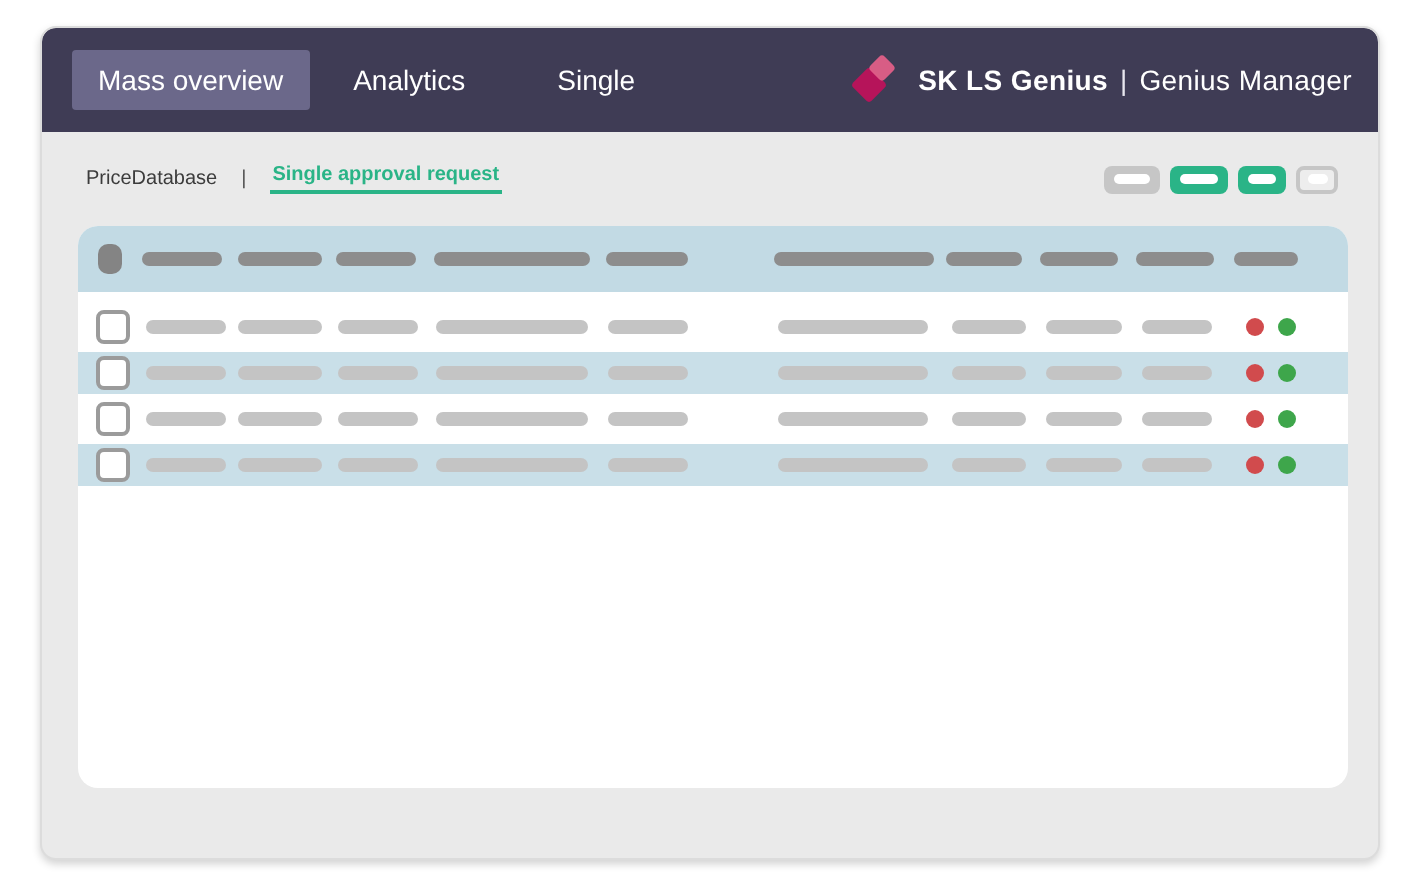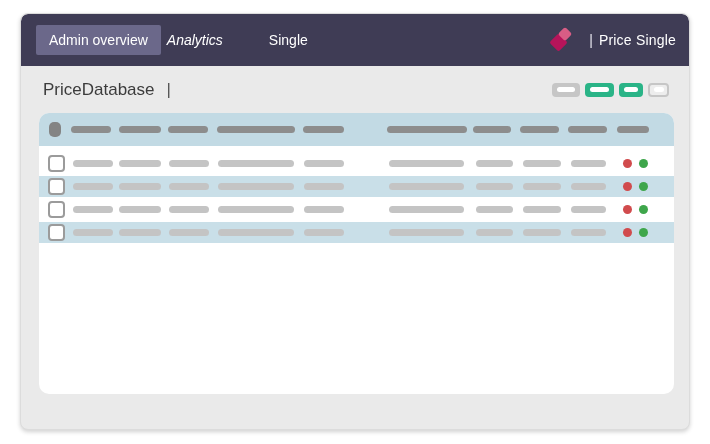--- a/index.html
+++ b/index.html
@@ -7,35 +7,35 @@
          font-family:"Liberation Sans",sans-serif;-webkit-font-smoothing:antialiased;}
   .window{position:absolute;left:20px;top:13px;width:670px;height:417px;
           background:#eaeaea;border-radius:8px;border:1px solid #dcdcdc;
           box-shadow:0 2px 4px rgba(0,0,0,.18);box-sizing:border-box;overflow:hidden;}
 
   
   .navbar{height:52px;background:var(--navbar,#3f3c55);border-radius:7px 7px 0 0;
           display:flex;align-items:center;padding:0 13px 0 15px;box-sizing:border-box;}
   .nav-tab{color:#fff;font-size:14px;white-space:nowrap;cursor:default;}
   .nav-tab.active{background:var(--active-tab,#6b688a);padding:7px 13px;border-radius:2px;}
-  .nav-tab.plain1{margin-left:6px;font-style:italic;}
+  .nav-tab.plain1{margin-left:22px;}
   .nav-tab.plain2{margin-left:46px;}
   .brand{margin-left:auto;display:flex;align-items:center;color:#fff;font-size:14px;white-space:nowrap;}
   .logo{position:relative;width:26px;height:26px;margin-right:8px;display:inline-block;}
   .logo .d1{position:absolute;left:3px;top:9px;width:13px;height:13px;border-radius:2px;
             background:var(--brand-pink-dark,#b6145a);transform:rotate(45deg);}
   .logo .d2{position:absolute;left:11px;top:2px;width:10px;height:10px;border-radius:2px;
             background:var(--brand-pink-light,#e05f88);transform:rotate(45deg);opacity:.95;}
   .brand-name{font-weight:bold;letter-spacing:.2px;}
   .brand-sep{margin:0 6px;color:#e8e7ef;}
   .brand-product{font-weight:400;letter-spacing:.2px;}
 
   
   .subnav{height:47px;display:flex;align-items:center;gap:12px;
-          padding:0 20px 0 22px;font-size:17px;color:#3c3c3c;}
+          padding:0 20px 0 22px;font-size:10px;color:#3c3c3c;}
   .sublink{white-space:nowrap;cursor:default;}
   .sublink.active{color:var(--accent-green,#2ab487);font-weight:bold;
                   border-bottom:2px solid var(--accent-green,#2ab487);padding:0 1px 2px;}
   .subsep{color:#555;}
   .toolbar{margin-left:auto;display:flex;align-items:center;gap:5px;}
   .btn{height:14px;border-radius:4px;display:flex;align-items:center;justify-content:center;
        box-sizing:border-box;cursor:default;}
   .btn .bbar{height:5px;border-radius:2.5px;background:#fff;}
   .btn-gray{width:28px;background:#c6c6c6;}
   .btn-gray .bbar{width:18px;}
@@ -72,37 +72,39 @@
   .dot.red{background:var(--dot-red,#d14b4d);}
   .dot.green{background:var(--dot-green,#3ea64b);}
 </style>
 </head>
 <body>
 
 <div class="stage">
   <div class="window">
 
     <div class="navbar">
-      <div class="nav-tab active">Admin overview</div>
+      <div class="nav-tab active">Mass overview</div>
       <div class="nav-tab plain1">Analytics</div>
       <div class="nav-tab plain2">Single</div>
 
       <div class="brand">
         <span class="logo">
           <i class="d1"></i>
           <i class="d2"></i>
         </span>
+        <span class="brand-name">SK LS Genius</span>
         <span class="brand-sep">|</span>
-        <span class="brand-product">Price Single</span>
+        <span class="brand-product">Genius Manager</span>
       </div>
     </div>
 
     <div class="subnav">
       <span class="sublink">PriceDatabase</span>
       <span class="subsep">|</span>
+      <span class="sublink active">Single approval request</span>
 
       <div class="toolbar">
         <div class="btn btn-gray">
           <span class="bbar"></span>
         </div>
         <div class="btn btn-green-a">
           <span class="bbar"></span>
         </div>
         <div class="btn btn-green-b">
           <span class="bbar"></span>

